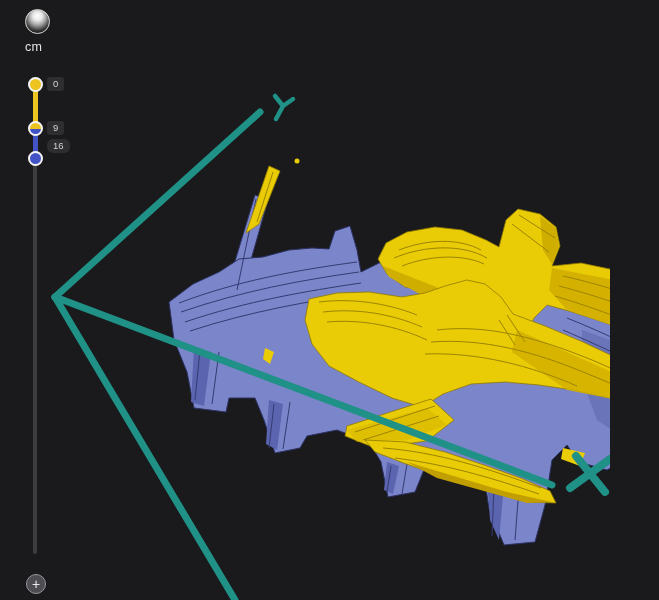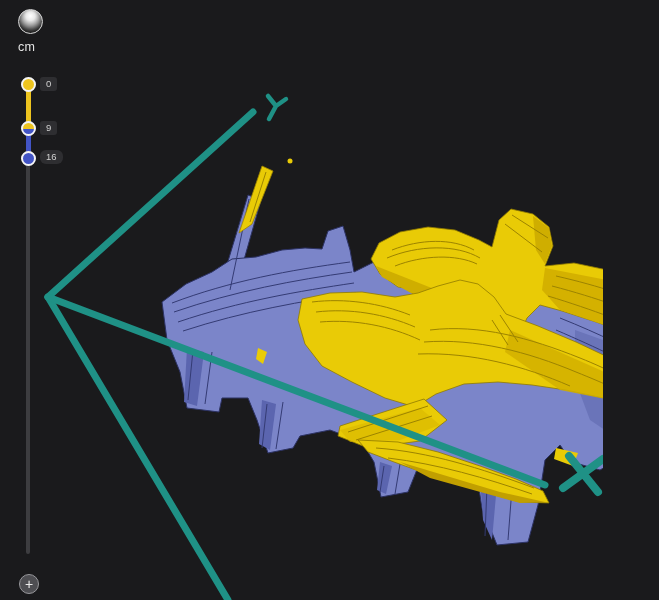--- a/index.html
+++ b/index.html
@@ -1,35 +1,35 @@
 <!DOCTYPE html>
 <html><head>
 <meta charset="utf-8">
 <style>
   html,body{margin:0;padding:0;background:#1a1a1c;}
   #app{position:relative;width:603px;height:600px;background:#1a1a1c;overflow:hidden;
-       font-family:"Liberation Sans",sans-serif;}
+       font-family:"Liberation Sans",sans-serif;margin-left:7px;}
   
   #toolbar{position:absolute;left:0;top:0;width:70px;height:600px;z-index:2;}
   .sphere-btn{position:absolute;left:18px;top:9px;width:23px;height:23px;border-radius:50%;
       background:radial-gradient(circle at 50% 26%,#ffffff 0%,#e9e9e9 22%,#9a9a9a 48%,#3b3b3b 80%,#2d2d2d 100%);
       border:1px solid #d6d6d6;box-shadow:inset 0 -3px 5px rgba(0,0,0,.55);cursor:pointer;}
   .unit-label{position:absolute;left:18px;top:40px;color:#e3e3e3;font-size:12.5px;letter-spacing:.2px;}
   .slider-track{position:absolute;left:26px;top:84px;width:4px;height:470px;background:#3d3d40;border-radius:2px;}
   .seg{position:absolute;left:25.5px;width:5px;}
   .seg-yellow{top:84px;height:44px;background:#edc41f;}
   .seg-blue{top:128px;height:30px;background:#4254c5;}
   .knob{position:absolute;left:20.5px;width:15px;height:15px;border-radius:50%;
       border:2px solid #f4f4f4;box-sizing:border-box;cursor:pointer;}
   .knob-0{top:76.5px;background:#edc41f;}
   .knob-9{top:120.5px;background:linear-gradient(180deg,#edc41f 50%,#4254c5 50%);}
   .knob-16{top:150.5px;background:#4254c5;}
   .chip{position:absolute;left:40px;height:14px;background:#2e2e31;color:#d2d2d2;
       font-size:9.5px;line-height:14px;padding:0 6px;border-radius:3px;text-align:center;min-width:5px;}
-  .chip-0{top:77px;} .chip-9{top:121px;} .chip-16{top:150px;border-radius:6px;}
+  .chip-0{top:77px;} .chip-9{top:121px;} .chip-16{top:139px;border-radius:6px;}
   .add-btn{position:absolute;left:19px;top:574px;width:20px;height:20px;border-radius:50%;
       background:#4e4e52;border:1.5px solid #97979b;box-sizing:border-box;color:#ececec;
       font-size:14px;line-height:16px;text-align:center;cursor:pointer;padding:0;}
   
   #scene{position:absolute;left:0;top:0;width:659px;height:600px;z-index:1;cursor:grab;}
 </style>
 </head>
 <body>
 
 <div id="app">

